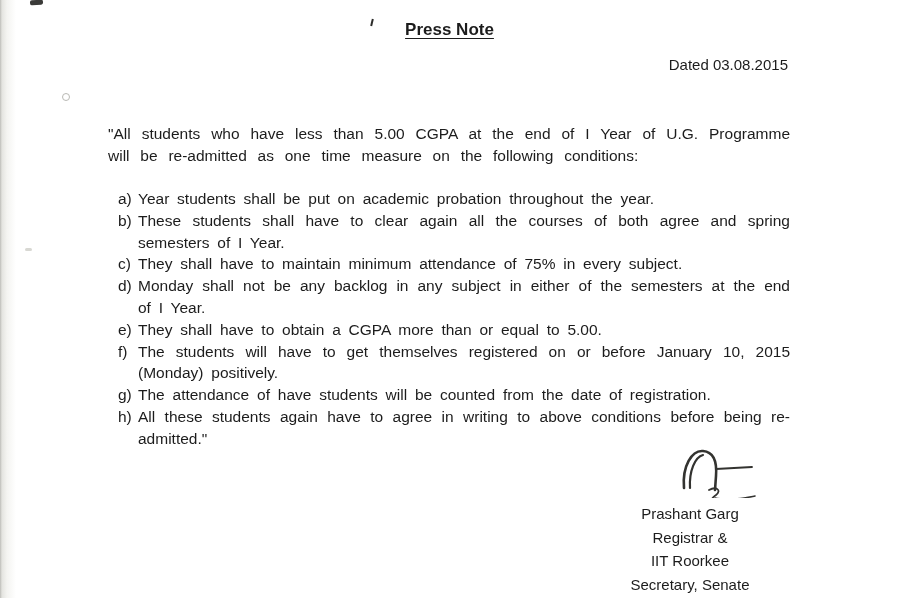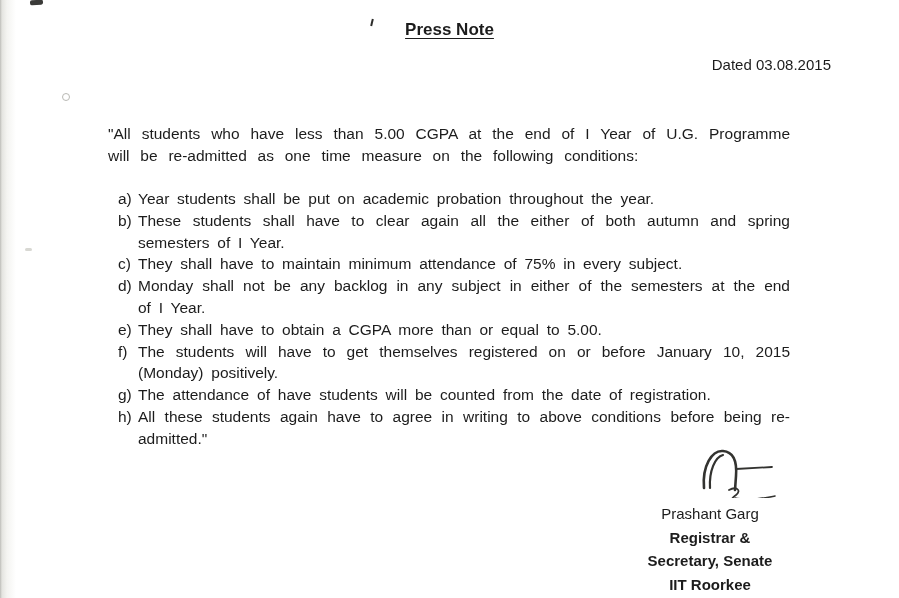--- a/index.html
+++ b/index.html
@@ -11,37 +11,37 @@
   }
   .page {
     position: absolute; inset: 0;
     background: linear-gradient(90deg, #bdbdb8 0px, #e4e4e0 2px, #f4f4f1 7px, #ffffff 16px);
   }
   .title {
     margin: 20px auto 0; width: 834px; text-align: center;
     font-size: 17px; font-weight: 700;
     text-decoration: underline; text-underline-offset: 3px;
   }
-  .date { margin-top: 16px; text-align: right; padding-right: 68px; font-size: 15px; }
+  .date { margin-top: 16px; text-align: right; padding-right: 111px; font-size: 15px; }
   .content { margin: 50px 109px 0 108px; }
   .intro {
     font-size: 15.5px; line-height: 21.5px;
     text-align: justify; word-spacing: 6.5px;
   }
   .conditions { list-style: none; margin: 22px 0 0 0; padding: 0; }
   .condition { display: flex; font-size: 15.5px; line-height: 21.8px; }
   .condition .marker { flex: 0 0 30px; width: 30px; padding-left: 10px; box-sizing: border-box; }
   .condition .text { flex: 1; text-align: justify; word-spacing: 3.5px; }
   .sig {
-    position: absolute; left: 628px; top: 446px; width: 164px;
+    position: absolute; left: 608px; top: 446px; width: 164px;
     text-align: center; font-size: 15px; line-height: 23.5px;
   }
   .sig svg { display: block; margin: 0 14px 4px auto; }
   .sig .name { font-weight: 400; }
-  .sig .bold { font-weight: 700; }
+  .sig .bold { font-weight: 400; }
   
   .speck { position: absolute; background: transparent; }
   .speck-top { left: 30px; top: 0; width: 13px; height: 5px; background: #3a3a38; border-radius: 2px; transform: rotate(-4deg); }
   .speck-ring { left: 62px; top: 93px; width: 6px; height: 6px; border: 1px solid #b9b9b4; border-radius: 50%; }
   .speck-faint { left: 25px; top: 248px; width: 7px; height: 3px; background: #d8d8d3; border-radius: 2px; }
   .title-tick { left: 371px; top: 19px; width: 2px; height: 7px; background: #2c2c2a; transform: rotate(14deg); }
 </style>
 </head>
 <body>
 
@@ -54,21 +54,21 @@
   <div class="content">
     <p class="intro">"All students who have less than 5.00 CGPA at the end of I Year of U.G. Programme will be re-admitted as one time measure on the following conditions:</p>
 
     <ol class="conditions">
       <li class="condition">
         <span class="marker">a)</span>
         <span class="text">Year students shall be put on academic probation throughout the year.</span>
       </li>
       <li class="condition">
         <span class="marker">b)</span>
-        <span class="text">These students shall have to clear again all the either of both autumn and spring semesters of I Year.</span>
+        <span class="text">These students shall have to clear again all the courses of both agree and spring semesters of I Year.</span>
       </li>
       <li class="condition">
         <span class="marker">c)</span>
         <span class="text">They shall have to maintain minimum attendance of 75% in every subject.</span>
       </li>
       <li class="condition">
         <span class="marker">d)</span>
         <span class="text">Monday shall not be any backlog in any subject in either of the semesters at the end of I Year.</span>
       </li>
       <li class="condition">
@@ -95,22 +95,22 @@
       <g fill="none" stroke="#333330" stroke-linecap="round">
         <path d="M8 42 C 6 20, 16 4, 27 5 C 39 6, 41 17, 40 30 L 39 44" stroke-width="2.6"></path>
         <path d="M14 42 C 13 25, 19 11, 27 9" stroke-width="2.2"></path>
         <path d="M40 23 L 76 21" stroke-width="1.8"></path>
         <path d="M33 44 C 40 40, 46 44, 40 49 C 36 52, 35 53, 39 53" stroke-width="1.8"></path>
         <path d="M39 52 C 54 55, 68 52, 79 50" stroke-width="1.6"></path>
       </g>
     </svg>
     <div class="name">Prashant Garg</div>
     <div class="bold">Registrar &amp;</div>
+    <div class="bold">IIT Roorkee</div>
     <div class="bold">Secretary, Senate</div>
-    <div class="bold">IIT Roorkee</div>
   </div>
 
   <div class="speck speck-top"></div>
   <div class="speck speck-ring"></div>
   <div class="speck speck-faint"></div>
   <div class="speck title-tick"></div>
 
 </div>
 
 </body></html>

